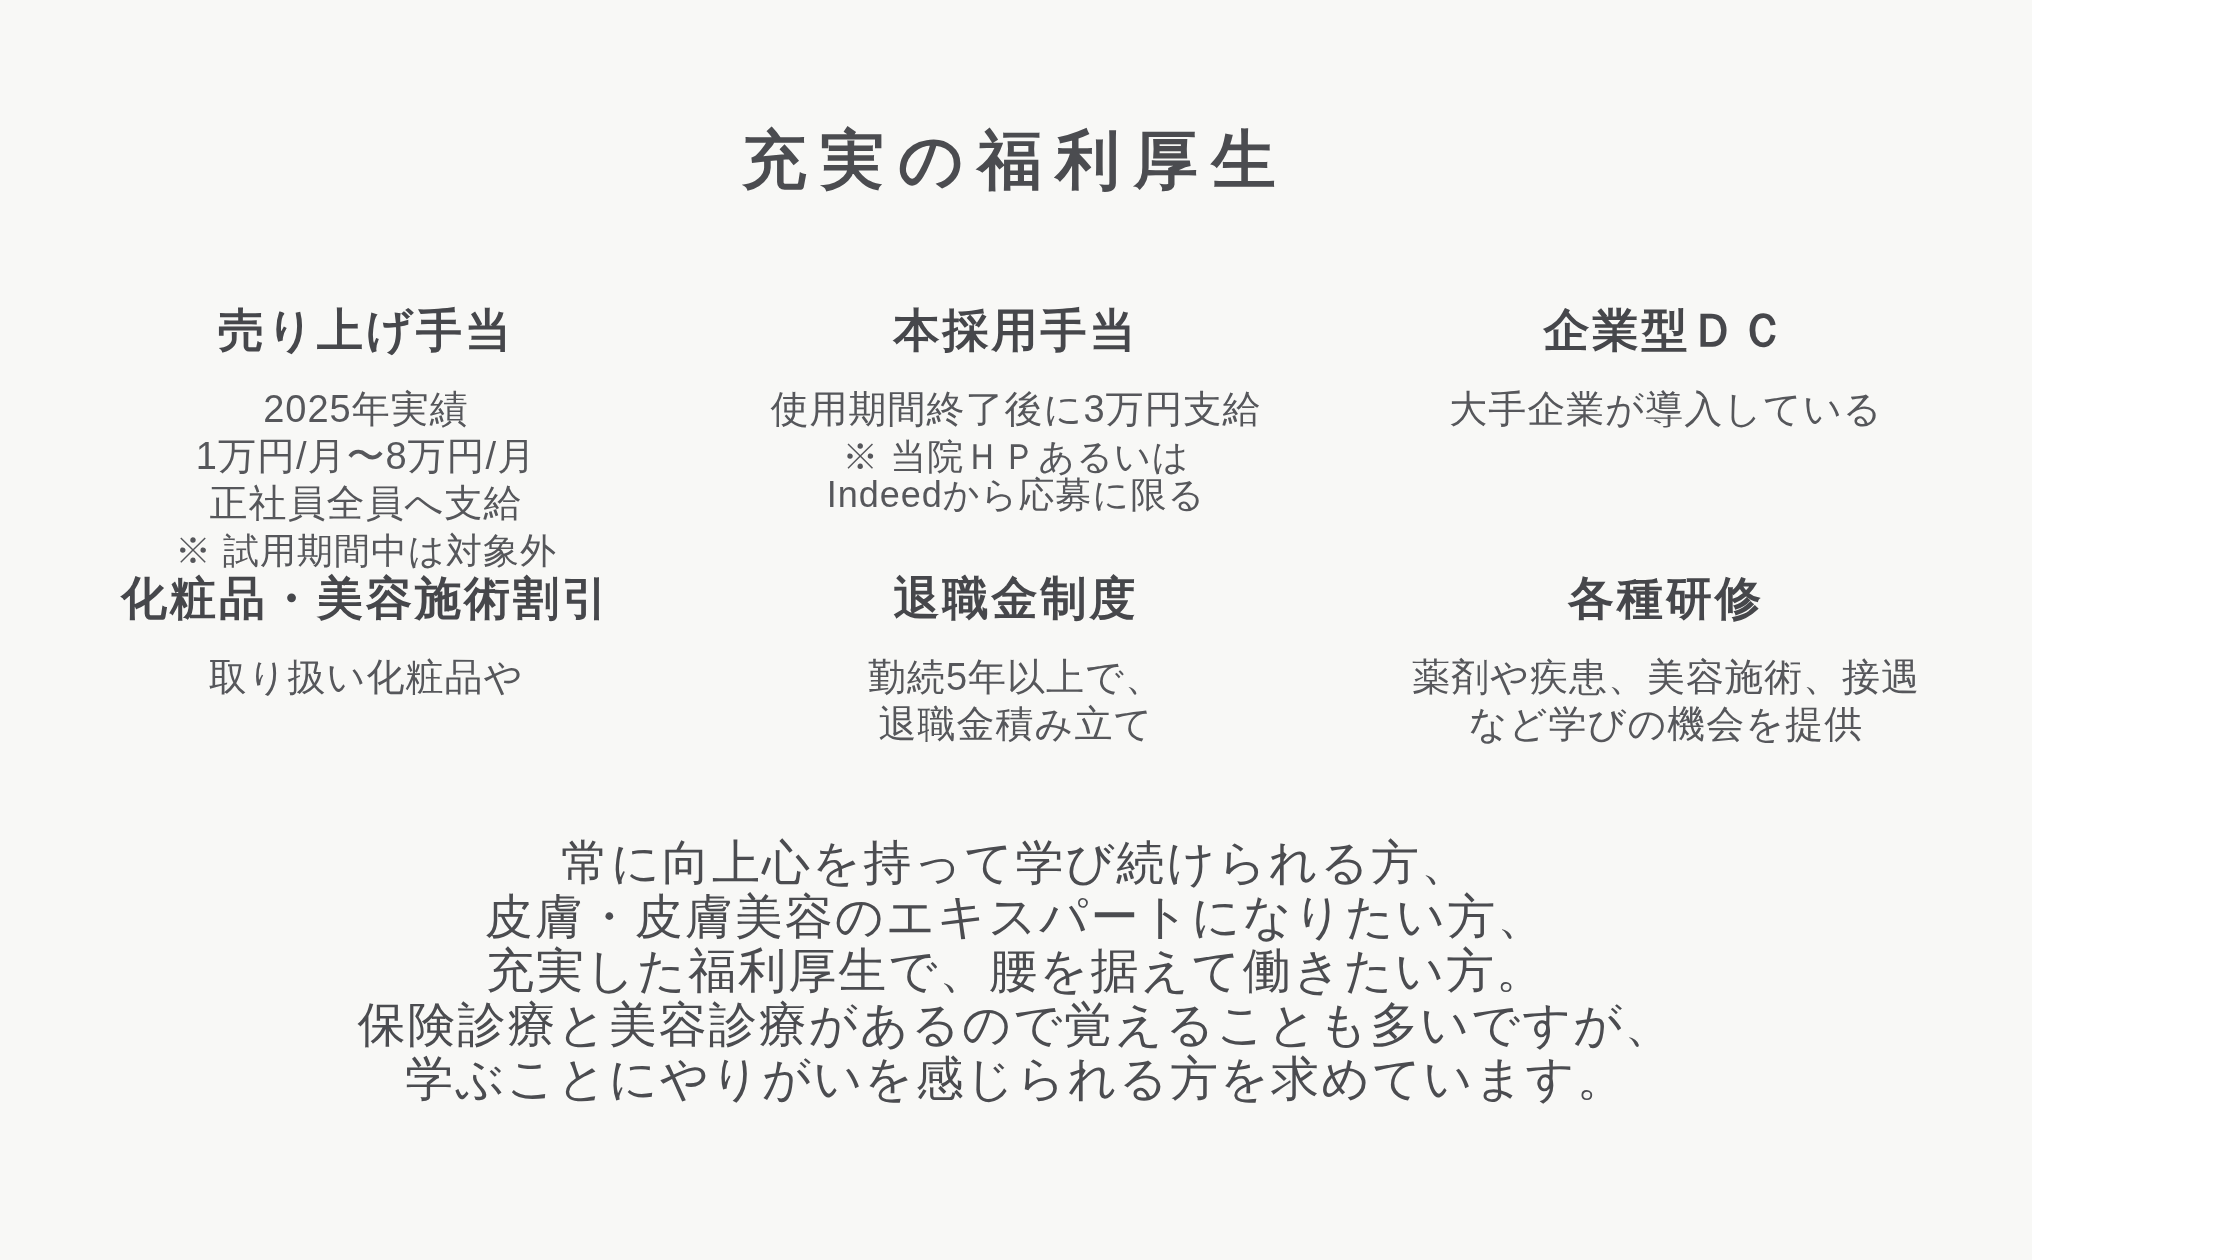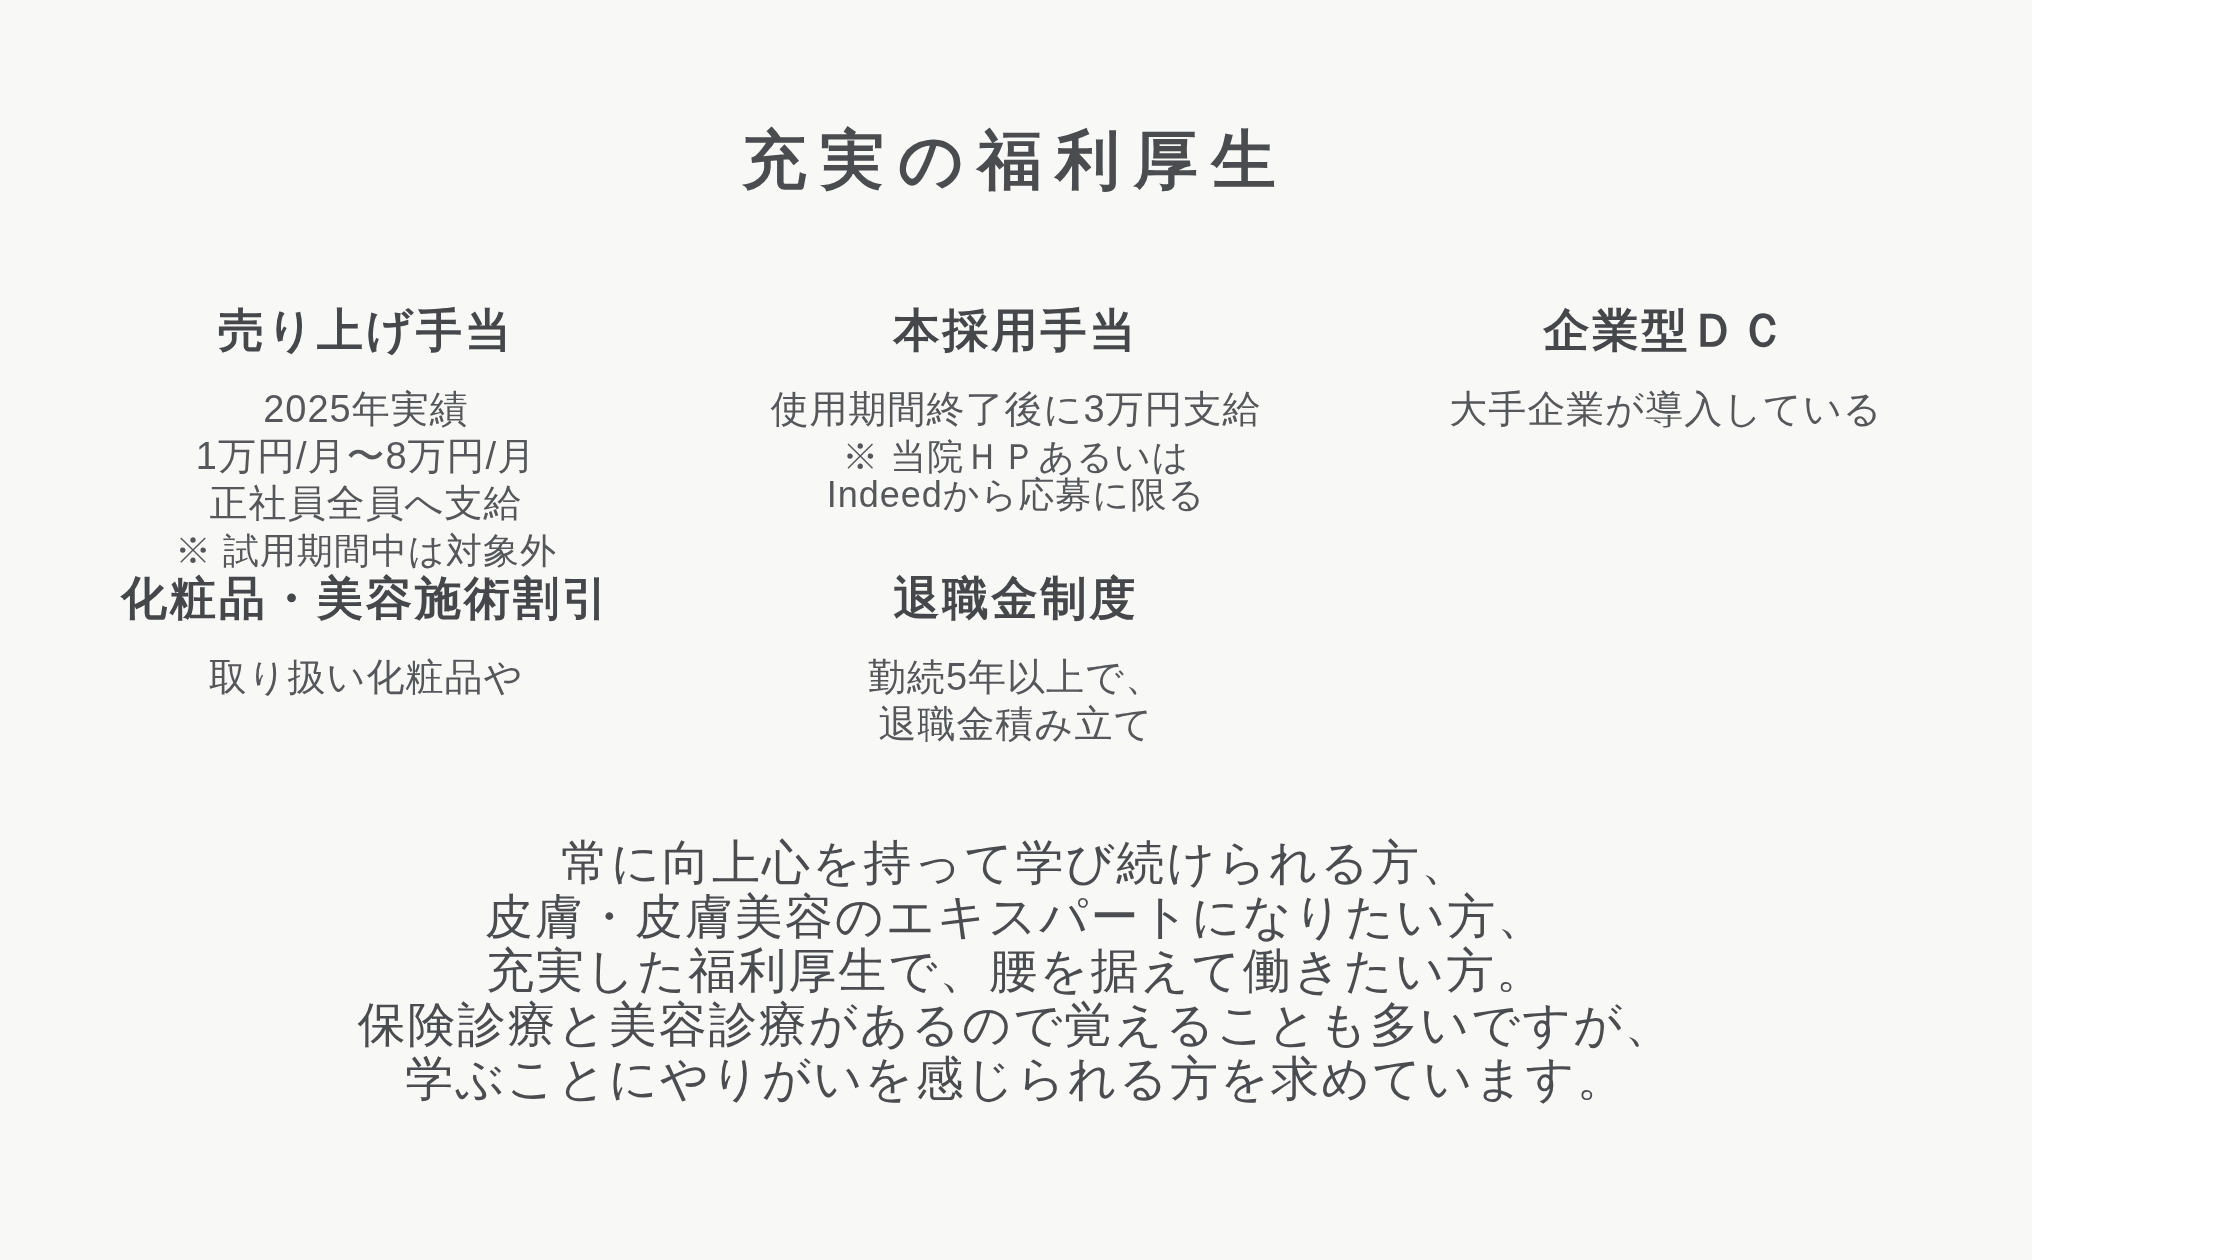--- a/index.html
+++ b/index.html
@@ -98,20 +98,25 @@
       <div class="benefit-title">化粧品・美容施術割引</div>
       <div class="benefit-line">取り扱い化粧品や</div>
     </div>
 
     <div class="benefit-card">
       <div class="benefit-title">退職金制度</div>
       <div class="benefit-line">勤続5年以上で、</div>
       <div class="benefit-line">退職金積み立て</div>
     </div>
 
+    <div class="benefit-card">
+      <div class="benefit-title">各種研修</div>
+      <div class="benefit-line">薬剤や疾患、美容施術、接遇</div>
+      <div class="benefit-line">など学びの機会を提供</div>
+    </div>
 
   </div>
 
   <div class="footer-message">
     <div class="footer-line">常に向上心を持って学び続けられる方、</div>
     <div class="footer-line">皮膚・皮膚美容のエキスパートになりたい方、</div>
     <div class="footer-line">充実した福利厚生で、腰を据えて働きたい方。</div>
     <div class="footer-line">保険診療と美容診療があるので覚えることも多いですが、</div>
     <div class="footer-line">学ぶことにやりがいを感じられる方を求めています。</div>
   </div>

